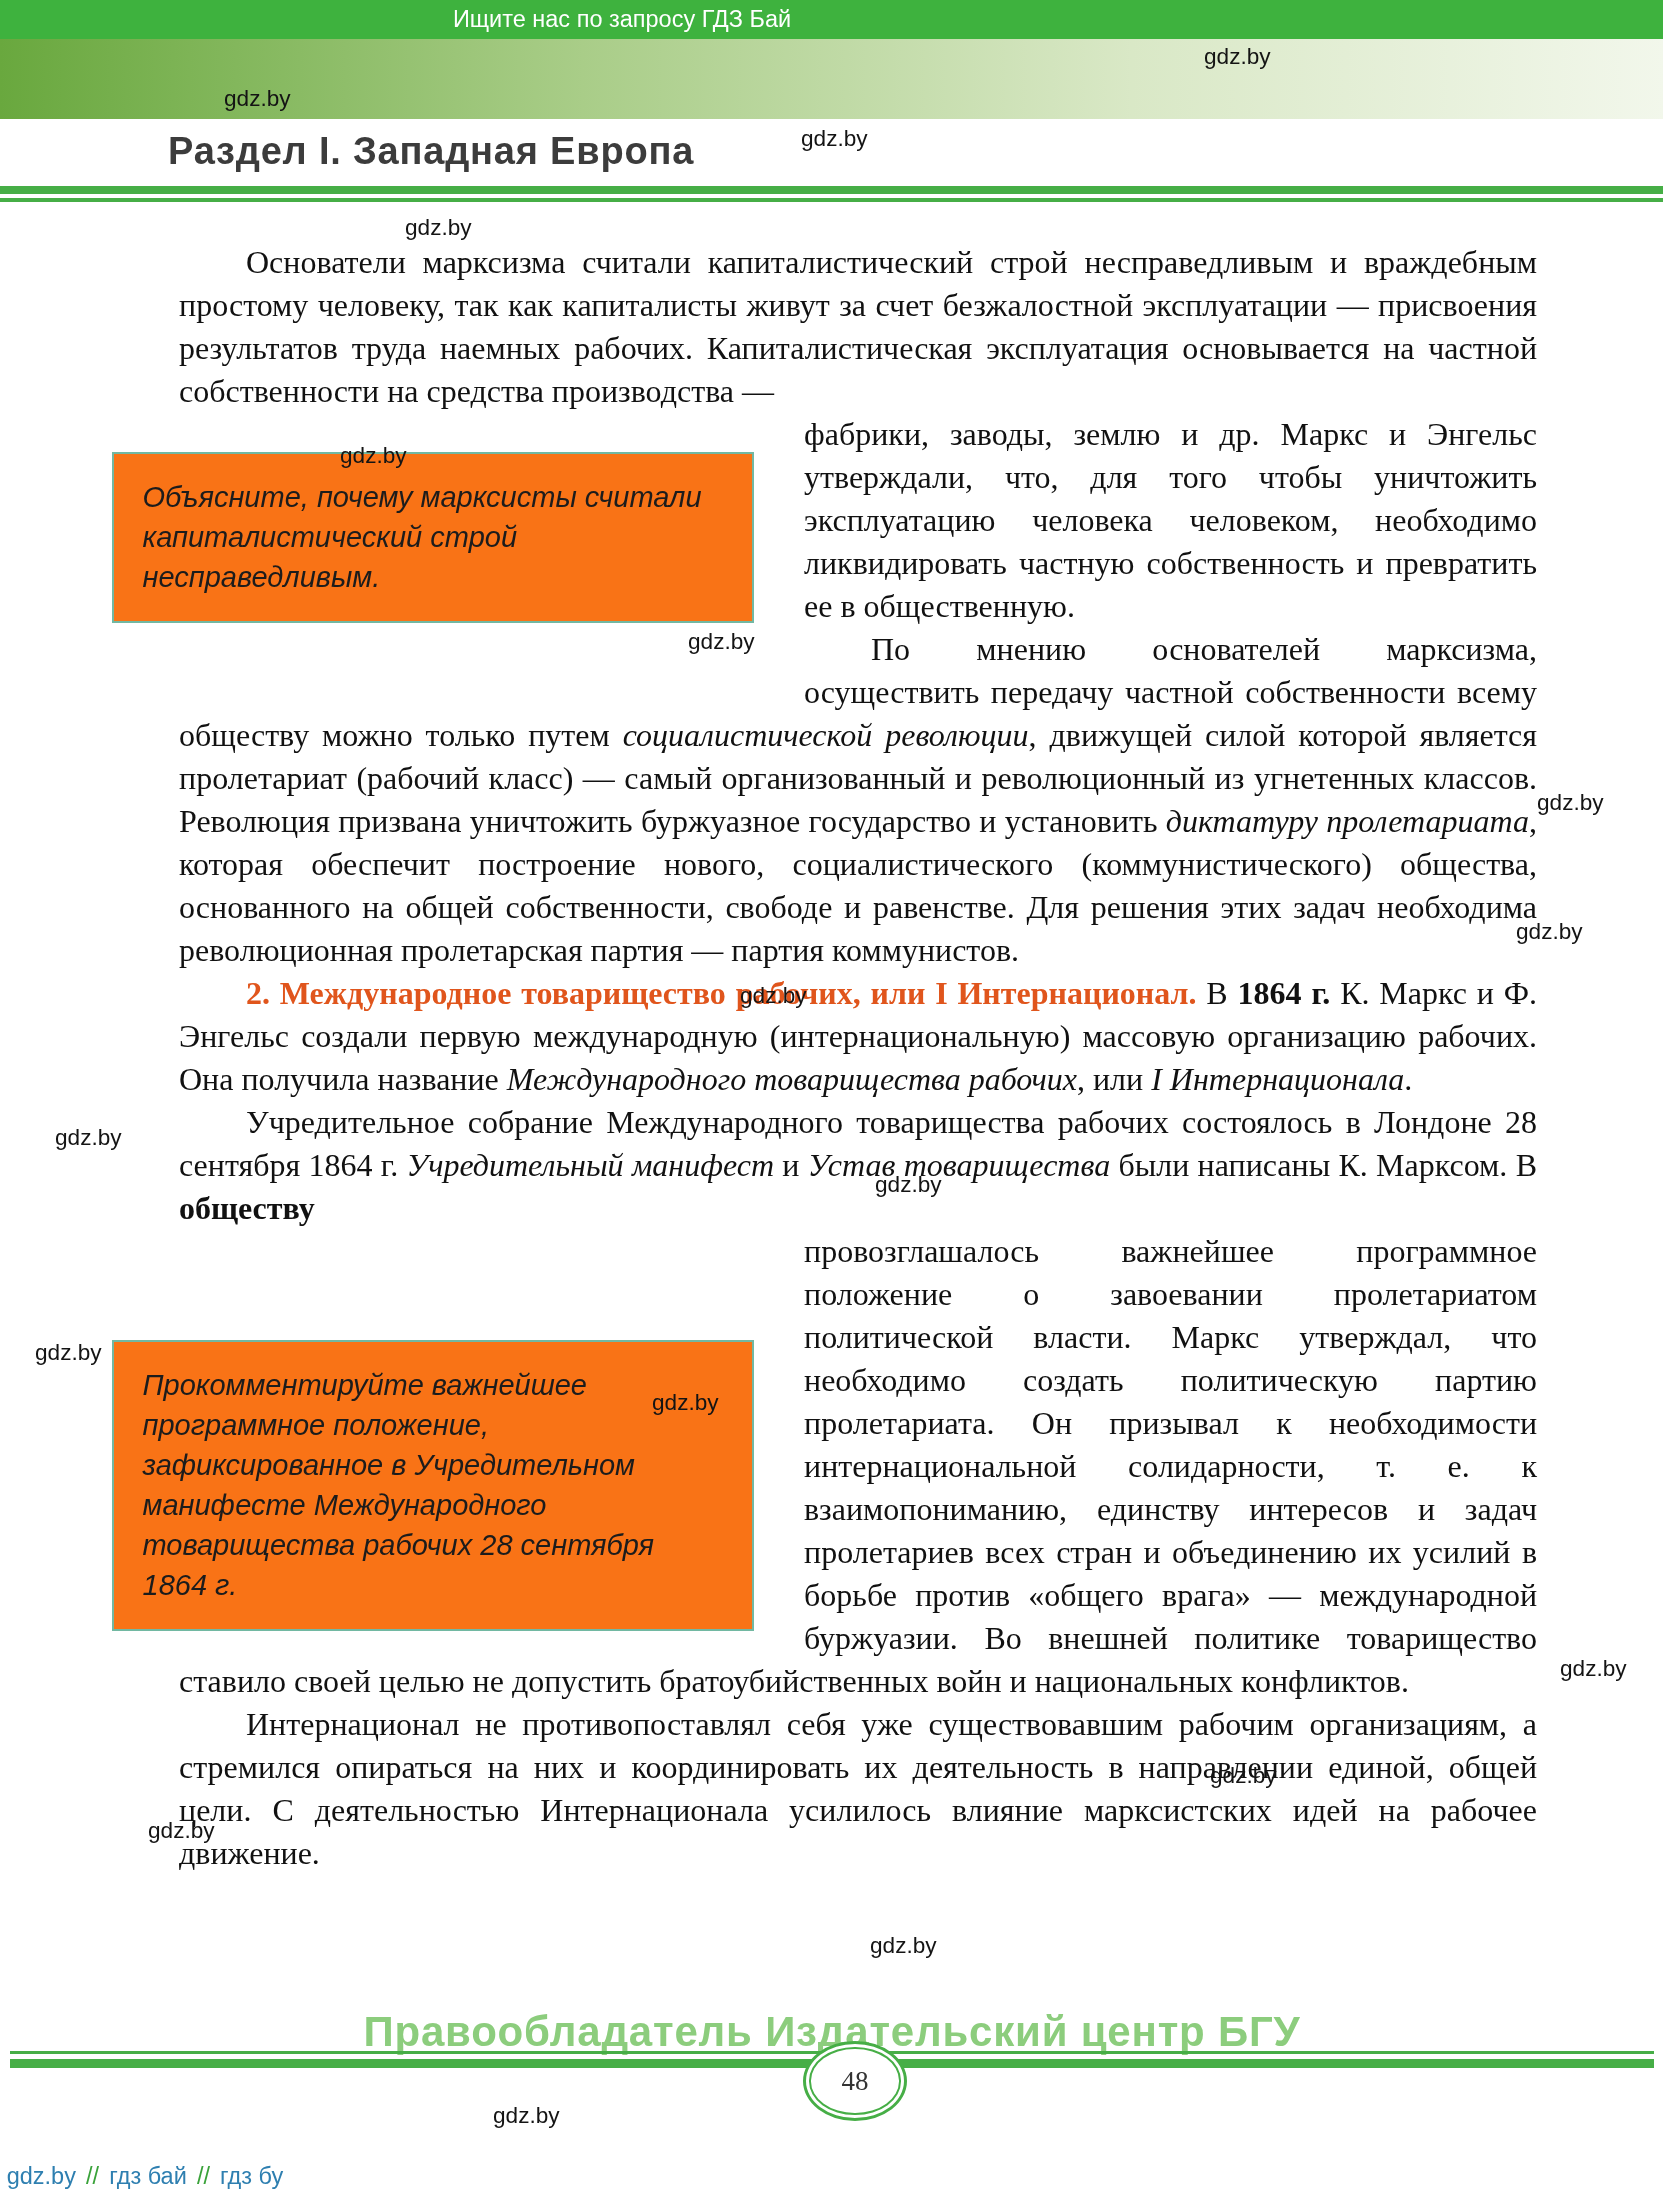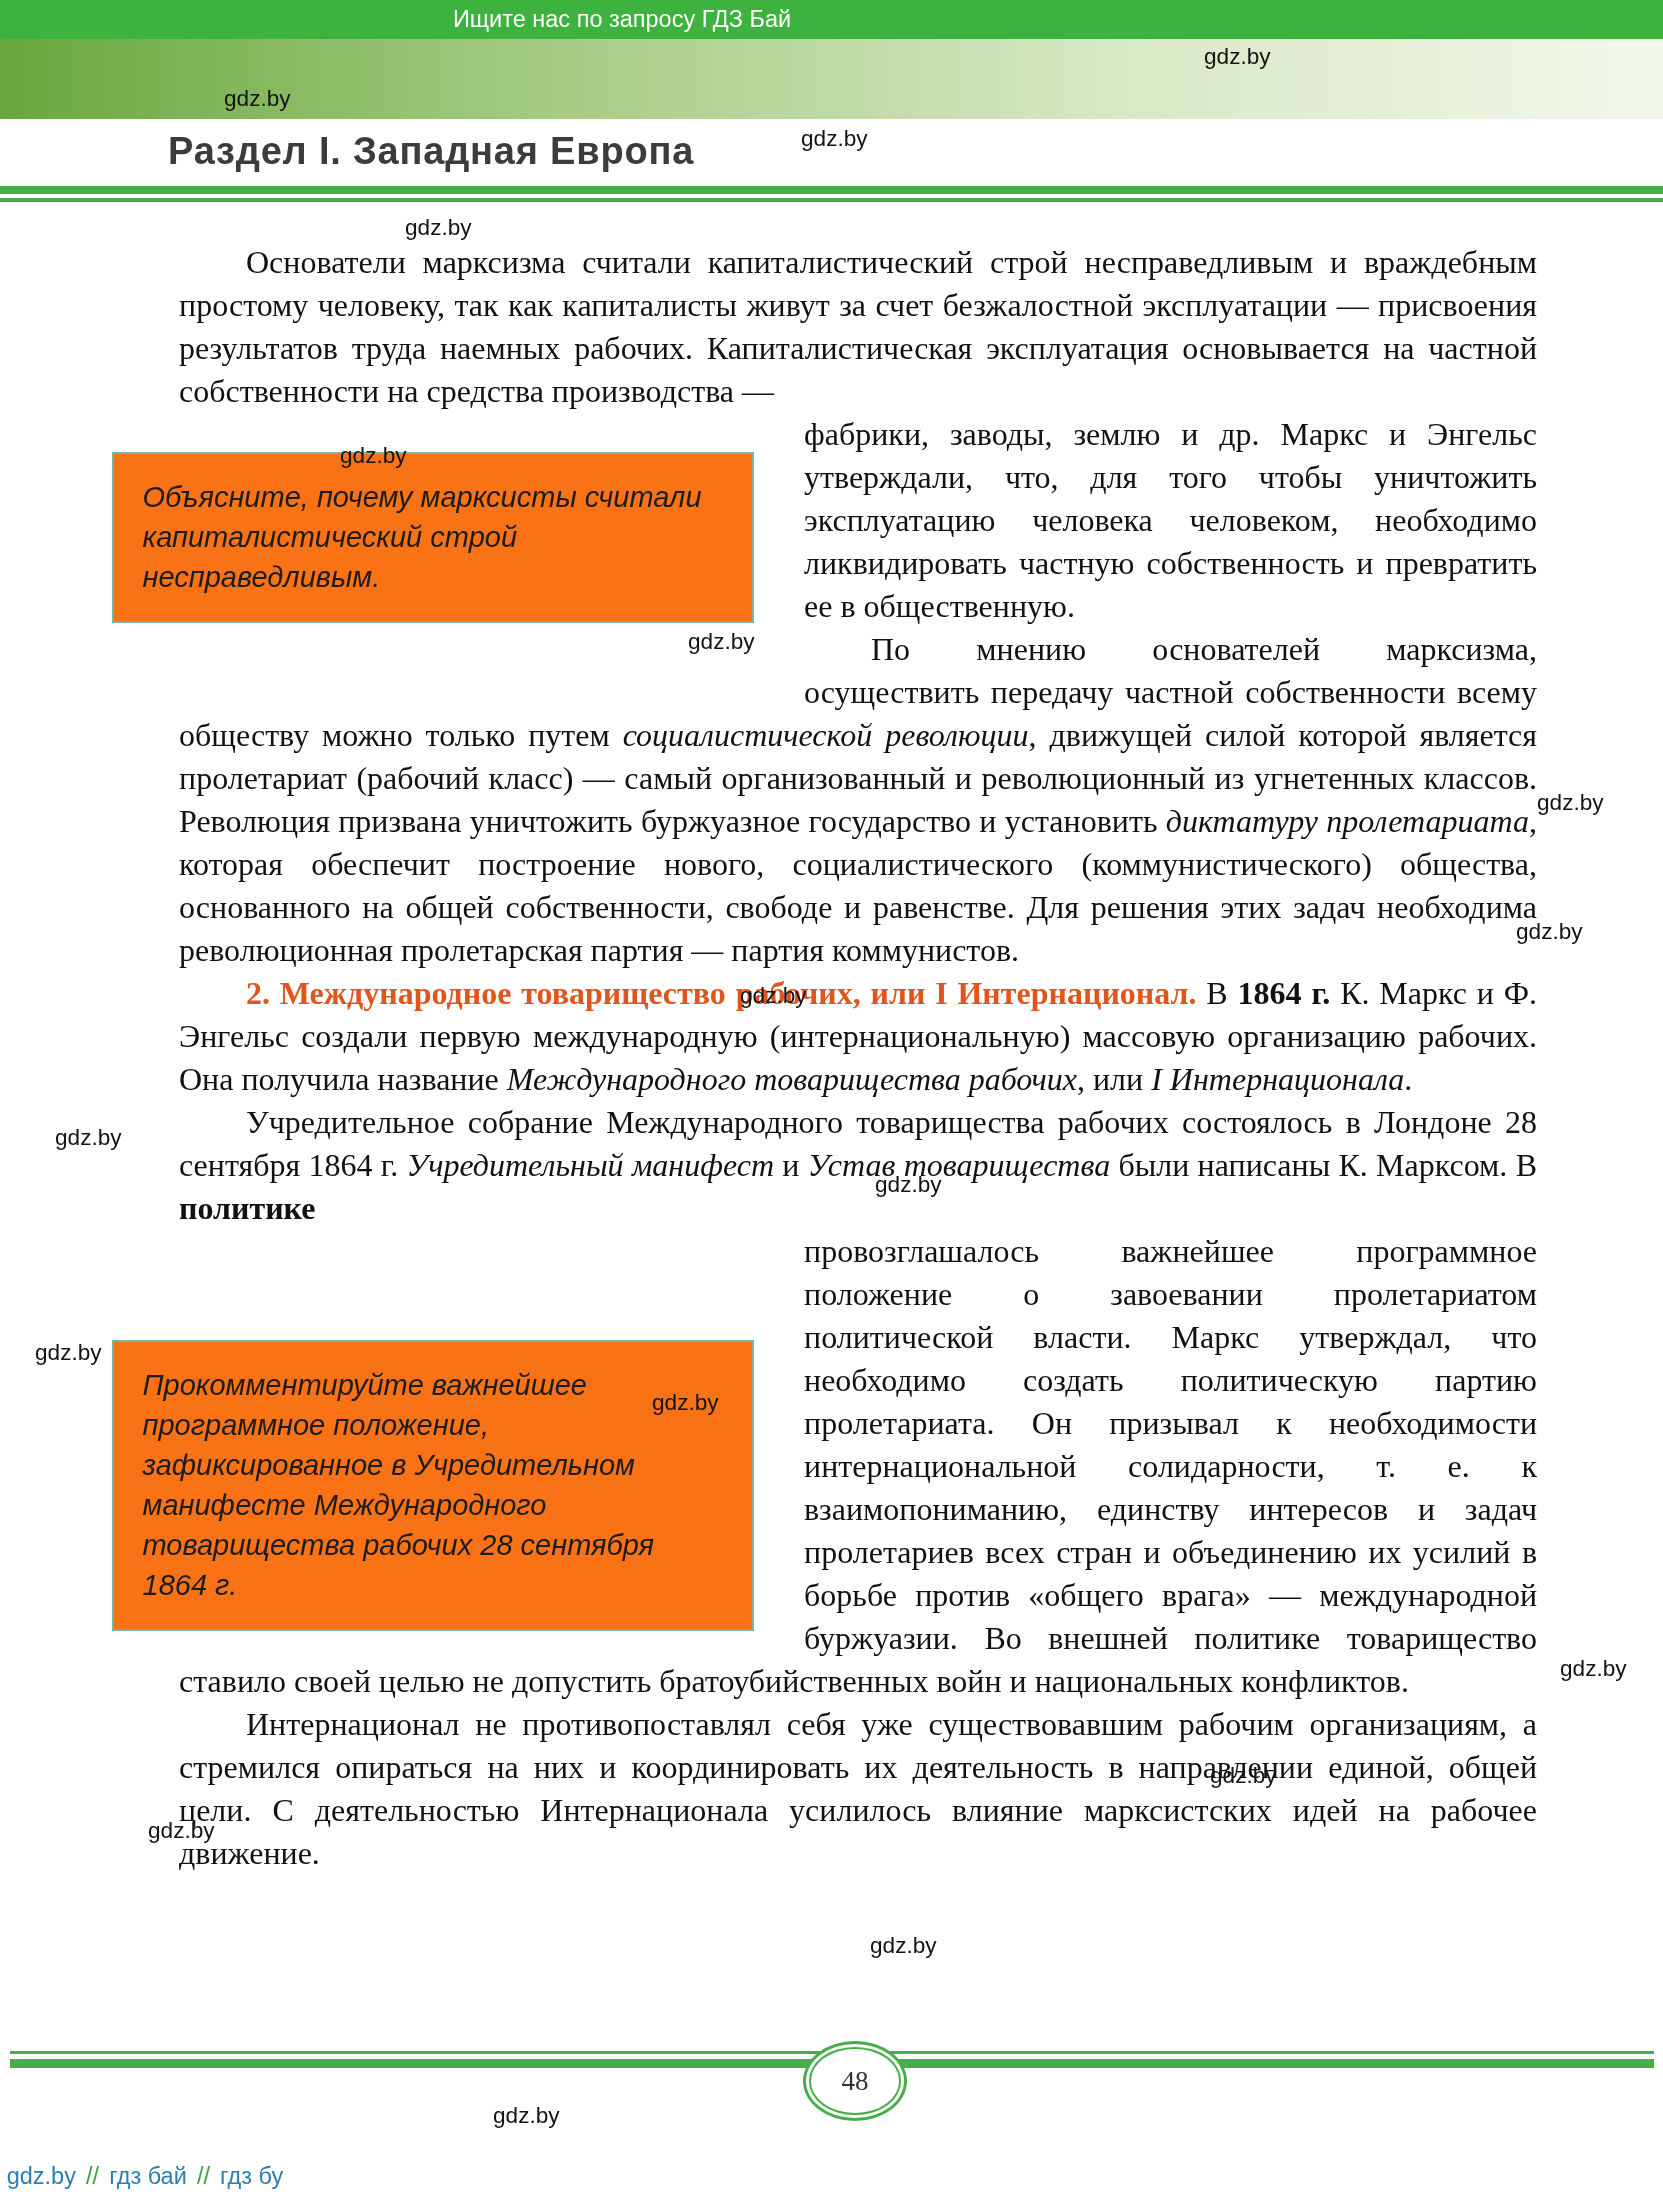--- a/index.html
+++ b/index.html
@@ -150,33 +150,34 @@
     <section>
       <aside class="callout">
         <p>Объясните, почему марксисты считали капиталистический строй несправедливым.</p>
       </aside>
       <p class="para"><span>фабрики, заводы, землю и др. Маркс и Энгельс утверждали, что, для того чтобы уничтожить эксплуатацию человека человеком, необходимо ликвидировать частную собственность и превратить ее в общественную.</span></p>
       <p class="para indent"><span>По мнению основателей марксизма, осуществить передачу частной собственности всему обществу можно только путем </span><span style="font-style: italic;">социалистической революции</span><span>, движущей силой которой является пролетариат (рабочий класс) — самый организованный и революционный из угнетенных классов. Революция призвана уничтожить буржуазное государство и установить </span><span style="font-style: italic;">диктатуру пролетариата</span><span>, которая обеспечит построение нового, социалистического (коммунистического) общества, основанного на общей собственности, свободе и равенстве. Для решения этих задач необходима революционная пролетарская партия — партия коммунистов.</span></p>
       <div class="clear"></div>
     </section>
 
     <p class="para indent"><span style="font-weight: bold; color: rgb(224, 85, 28);">2. Международное товарищество рабочих, или I Интернационал.</span><span> В </span><span style="font-weight: bold;">1864 г.</span><span> К. Маркс и Ф. Энгельс создали первую международную (интернациональную) массовую организацию рабочих. Она получила название </span><span style="font-style: italic;">Международного товарищества рабочих</span><span>, или </span><span style="font-style: italic;">I Интернационала</span><span>.</span></p>
-    <p class="para indent"><span>Учредительное собрание Международного товарищества рабочих состоялось в Лондоне 28 сентября 1864 г. </span><span style="font-style: italic;">Учредительный манифест</span><span> и </span><span style="font-style: italic;">Устав товарищества</span><span> были написаны К. Марксом. В </span><span style="font-weight: bold;">политике</span></p>
+    <p class="para indent"><span>Учредительное собрание Международного товарищества рабочих состоялось в Лондоне 28 сентября 1864 г. </span><span style="font-style: italic;">Учредительный манифест</span><span> и </span><span style="font-style: italic;">Устав товарищества</span><span> были написаны К. Марксом. В </span><span style="font-weight: bold;">обществу</span></p>
 
     <section>
       <aside class="callout second">
         <p>Прокомментируйте важнейшее программное положение, зафиксированное в Учредительном манифесте Международного товарищества рабочих 28 сентября 1864 г.</p>
       </aside>
       <p class="para"><span>провозглашалось важнейшее программное положение о завоевании пролетариатом политической власти. Маркс утверждал, что необходимо создать политическую партию пролетариата. Он призывал к необходимости интернациональной солидарности, т. е. к взаимопониманию, единству интересов и задач пролетариев всех стран и объединению их усилий в борьбе против «общего врага» — международной буржуазии. Во внешней политике товарищество ставило своей целью не допустить братоубийственных войн и национальных конфликтов.</span></p>
       <div class="clear"></div>
     </section>
 
     <p class="para indent"><span>Интернационал не противопоставлял себя уже существовавшим рабочим организациям, а стремился опираться на них и координировать их деятельность в направлении единой, общей цели. С деятельностью Интернационала усилилось влияние марксистских идей на рабочее движение.</span></p>
   </main>
 
+  <div class="copyright">Правообладатель Издательский центр БГУ</div>
   <div class="footer-rule">
     <div class="thin"></div>
     <div class="gap"></div>
     <div class="thick"></div>
   </div>
   <div class="badge">
     <span>48</span>
   </div>
   <div class="footer-links">
     <a>gdz.by</a><span class="sep">//</span><a>гдз бай</a><span class="sep">//</span><a>гдз бу</a>

